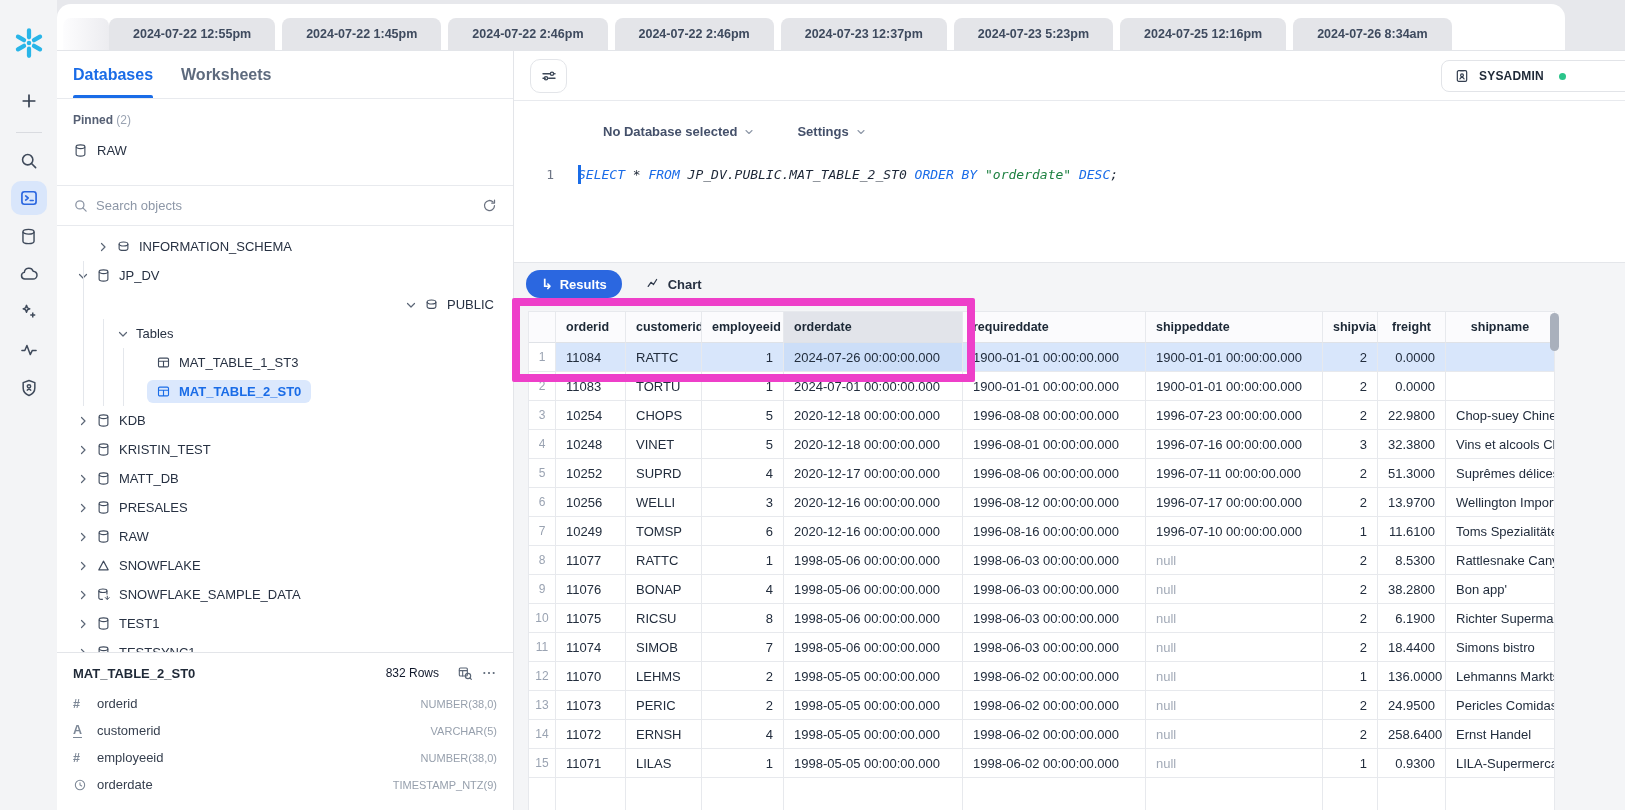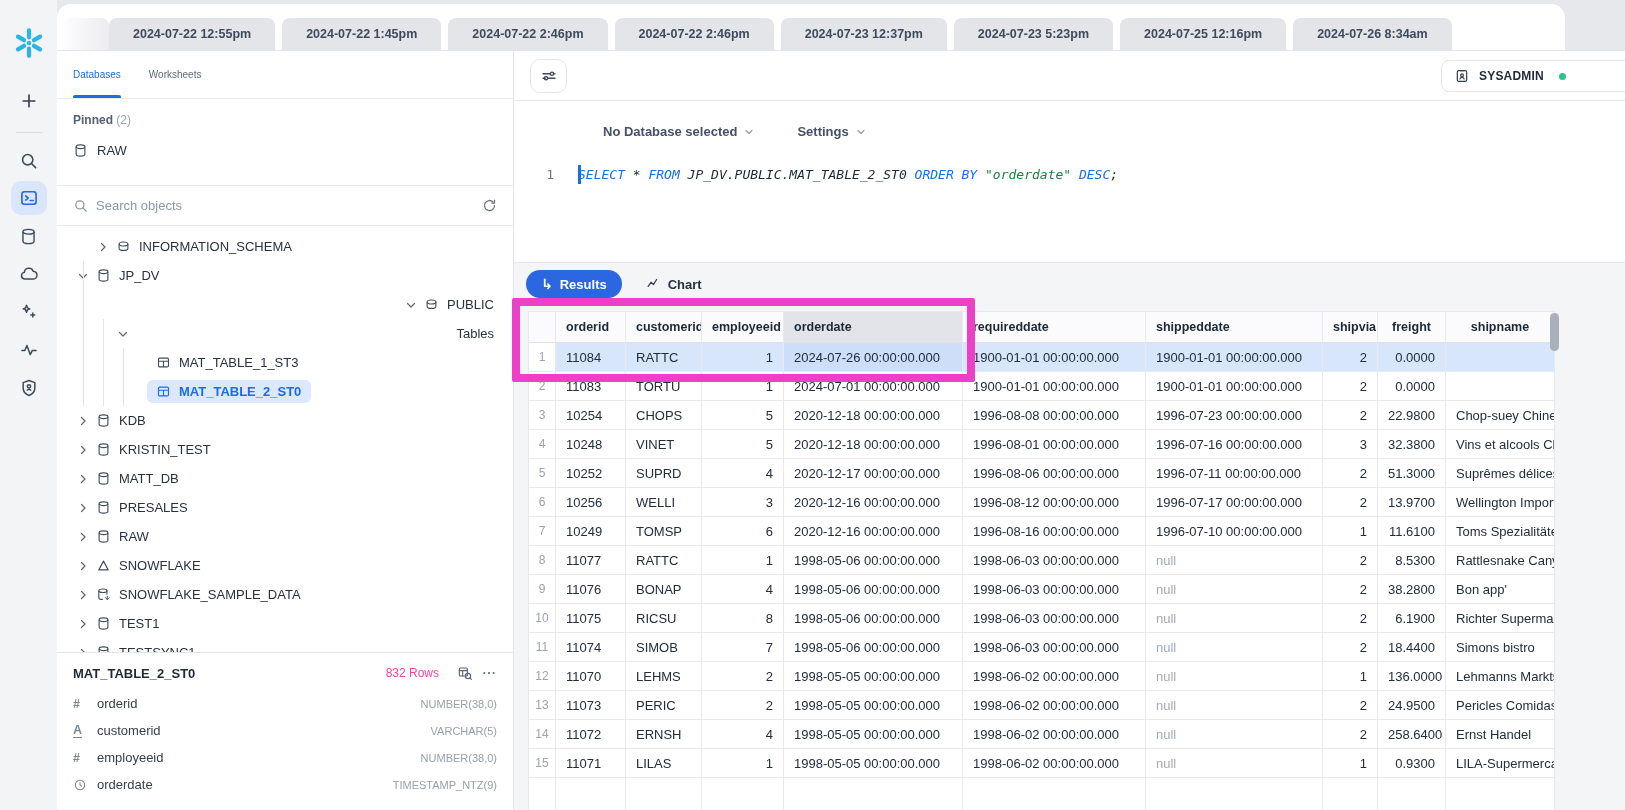--- a/index.html
+++ b/index.html
@@ -30,21 +30,21 @@
   .wtabs { position:absolute; left:52px; top:18px; height:32px; display:flex; gap:7px; }
   .wtab { height:32px; line-height:32px; padding:0 24px; background:#e4e5e9; border-radius:8px 8px 0 0;
           font-size:12.5px; font-weight:700; color:#3e4a5e; white-space:nowrap; }
 
   
   .sidebar { position:absolute; left:57px; top:50px; width:457px; bottom:0; background:#fff;
              border-right:1px solid #e3e5e9; border-top:1px solid #e3e5e9;
              display:flex; flex-direction:column; z-index:3; }
   .sb-tabs { height:48px; flex:none; display:flex; gap:28px; align-items:stretch; padding:0 16px;
              border-bottom:1px solid #e8eaee; }
-  .sb-tab { position:relative; display:flex; align-items:center; font-size:10px; font-weight:400; color:#5d6a7d; }
+  .sb-tab { position:relative; display:flex; align-items:center; font-size:16px; font-weight:700; color:#5d6a7d; }
   .sb-tab.active { color:#1a6ce7; }
   .sb-tab.active::after { content:""; position:absolute; left:0; right:0; bottom:0; height:3px;
                           background:#1a6ce7; border-radius:2px 2px 0 0; }
   .pinned-sec { flex:none; height:87px; padding:14px 16px 0; border-bottom:1px solid #e8eaee; }
   .pinned-label { font-size:12px; color:#566074; font-weight:700; }
   .pinned-label .cnt { color:#9aa3b2; font-weight:400; }
   .pinned-item { display:flex; align-items:center; gap:9px; height:30px; margin-top:8px;
                  font-size:13px; color:#273142; }
   .pinned-item .tico { color:#414c5e; }
   .search-row { flex:none; height:40px; display:flex; align-items:center; padding:0 16px; gap:8px;
@@ -60,21 +60,21 @@
   .tree-row .chev { width:16px; margin-right:5px; color:#5b6676; display:flex; justify-content:center; flex:none; }
   .tree-row .pill { display:flex; align-items:center; gap:8px; padding:4px 10px 4px 9px; border-radius:6px;
                     position:relative; left:-9px; white-space:nowrap; }
   .tree-row .tico { color:#414c5e; flex:none; }
   .tree-row.selected .pill { background:#dbe8fd; }
   .tree-row.selected .pill, .tree-row.selected .tico { color:#1a6ce7; font-weight:700; }
 
   .info-panel { flex:none; height:158px; border-top:1px solid #e3e5e9; padding:12px 16px 0; }
   .info-head { display:flex; align-items:center; }
   .info-title { font-size:13px; font-weight:700; color:#1f2937; flex:1; }
-  .info-rows { font-size:12px; color:#ec4899; margin-right:10px; }
+  .info-rows { font-size:12px; color:#0f172a; margin-right:10px; }
   .info-ic { color:#5b6676; margin-left:8px; }
   .info-col { display:flex; align-items:center; height:25px; margin-top:2px; }
   .info-col:first-of-type { margin-top:10px; }
   .col-ico { width:24px; color:#7c8796; font-size:12.5px; font-weight:700; }
   .ic-A { border-bottom:1.5px solid #7c8796; line-height:1.05; display:inline-block; }
   .col-name { flex:1; font-size:13px; color:#37404f; }
   .col-type { font-size:11px; color:#97a0ad; }
 
   
   .main { position:absolute; left:514px; top:50px; right:0; bottom:0; background:#fff;
@@ -284,21 +284,21 @@
         <span class="pill">
           <span class="tico">
             <svg width="15" height="15" viewBox="0 0 24 24" fill="none" stroke="currentColor" stroke-width="1.8">
               <ellipse cx="12" cy="8" rx="7" ry="3.2"></ellipse>
               <path d="M5 8v7c0 1.8 3.1 3.2 7 3.2s7-1.4 7-3.2V8"></path>
             </svg>
           </span>
           <span>PUBLIC</span>
         </span>
       </div>
-      <div class="tree-row" style="padding-left: 58px; justify-content: space-between;">
+      <div class="tree-row" style="padding-left: 58px;">
         <span class="chev">
           <svg width="12" height="12" viewBox="0 0 24 24" fill="none" stroke="currentColor" stroke-width="2.4" stroke-linecap="round" stroke-linejoin="round">
             <path d="M5 9l7 7 7-7"></path>
           </svg>
         </span>
         <span class="pill">
           <span>Tables</span>
         </span>
       </div>
       <div class="tree-row" style="padding-left: 78px;">

